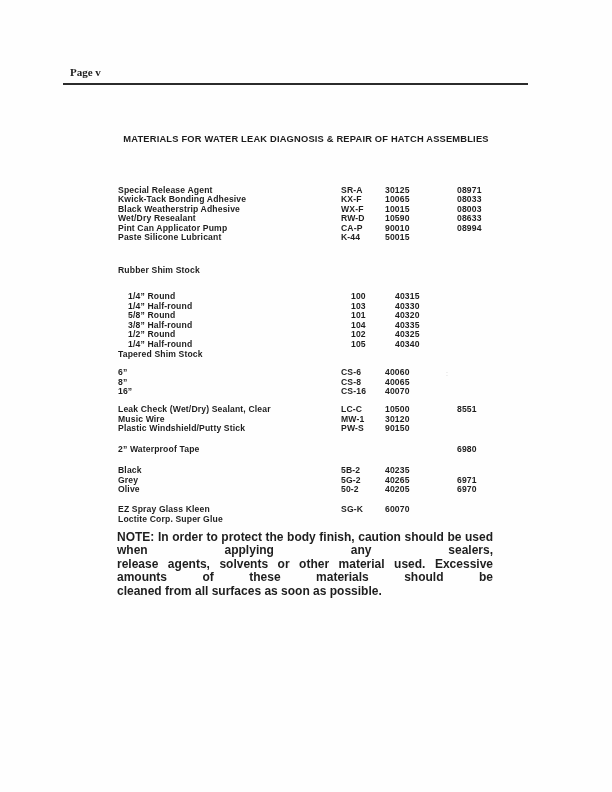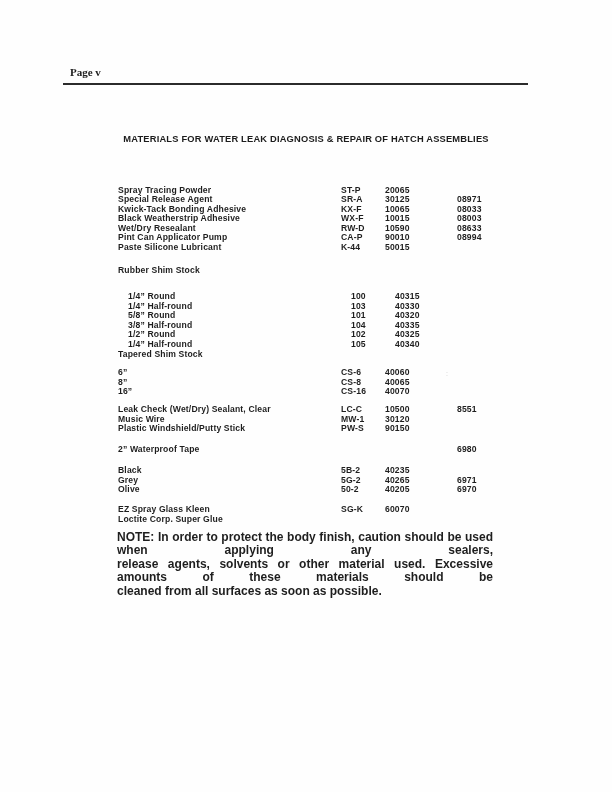--- a/index.html
+++ b/index.html
@@ -64,25 +64,20 @@
 
 <div class="page">
   <div class="page-label">Page v</div>
   <div class="rule"></div>
   <div class="doc-title">MATERIALS FOR WATER LEAK DIAGNOSIS &amp; REPAIR OF HATCH ASSEMBLIES</div>
 
 
   <div id="table-body">
       <div class="rows-group" style="top: 185.5px;">
         <div class="row">
-          <span class="c c-name">Spray Tracing Powder</span>
-          <span class="c c-code">ST-P</span>
-          <span class="c c-kent">20065</span>
-        </div>
-        <div class="row">
           <span class="c c-name">Special Release Agent</span>
           <span class="c c-code">SR-A</span>
           <span class="c c-kent">30125</span>
           <span class="c c-m3">08971</span>
         </div>
         <div class="row">
           <span class="c c-name">Kwick-Tack Bonding Adhesive</span>
           <span class="c c-code">KX-F</span>
           <span class="c c-kent">10065</span>
           <span class="c c-m3">08033</span>

